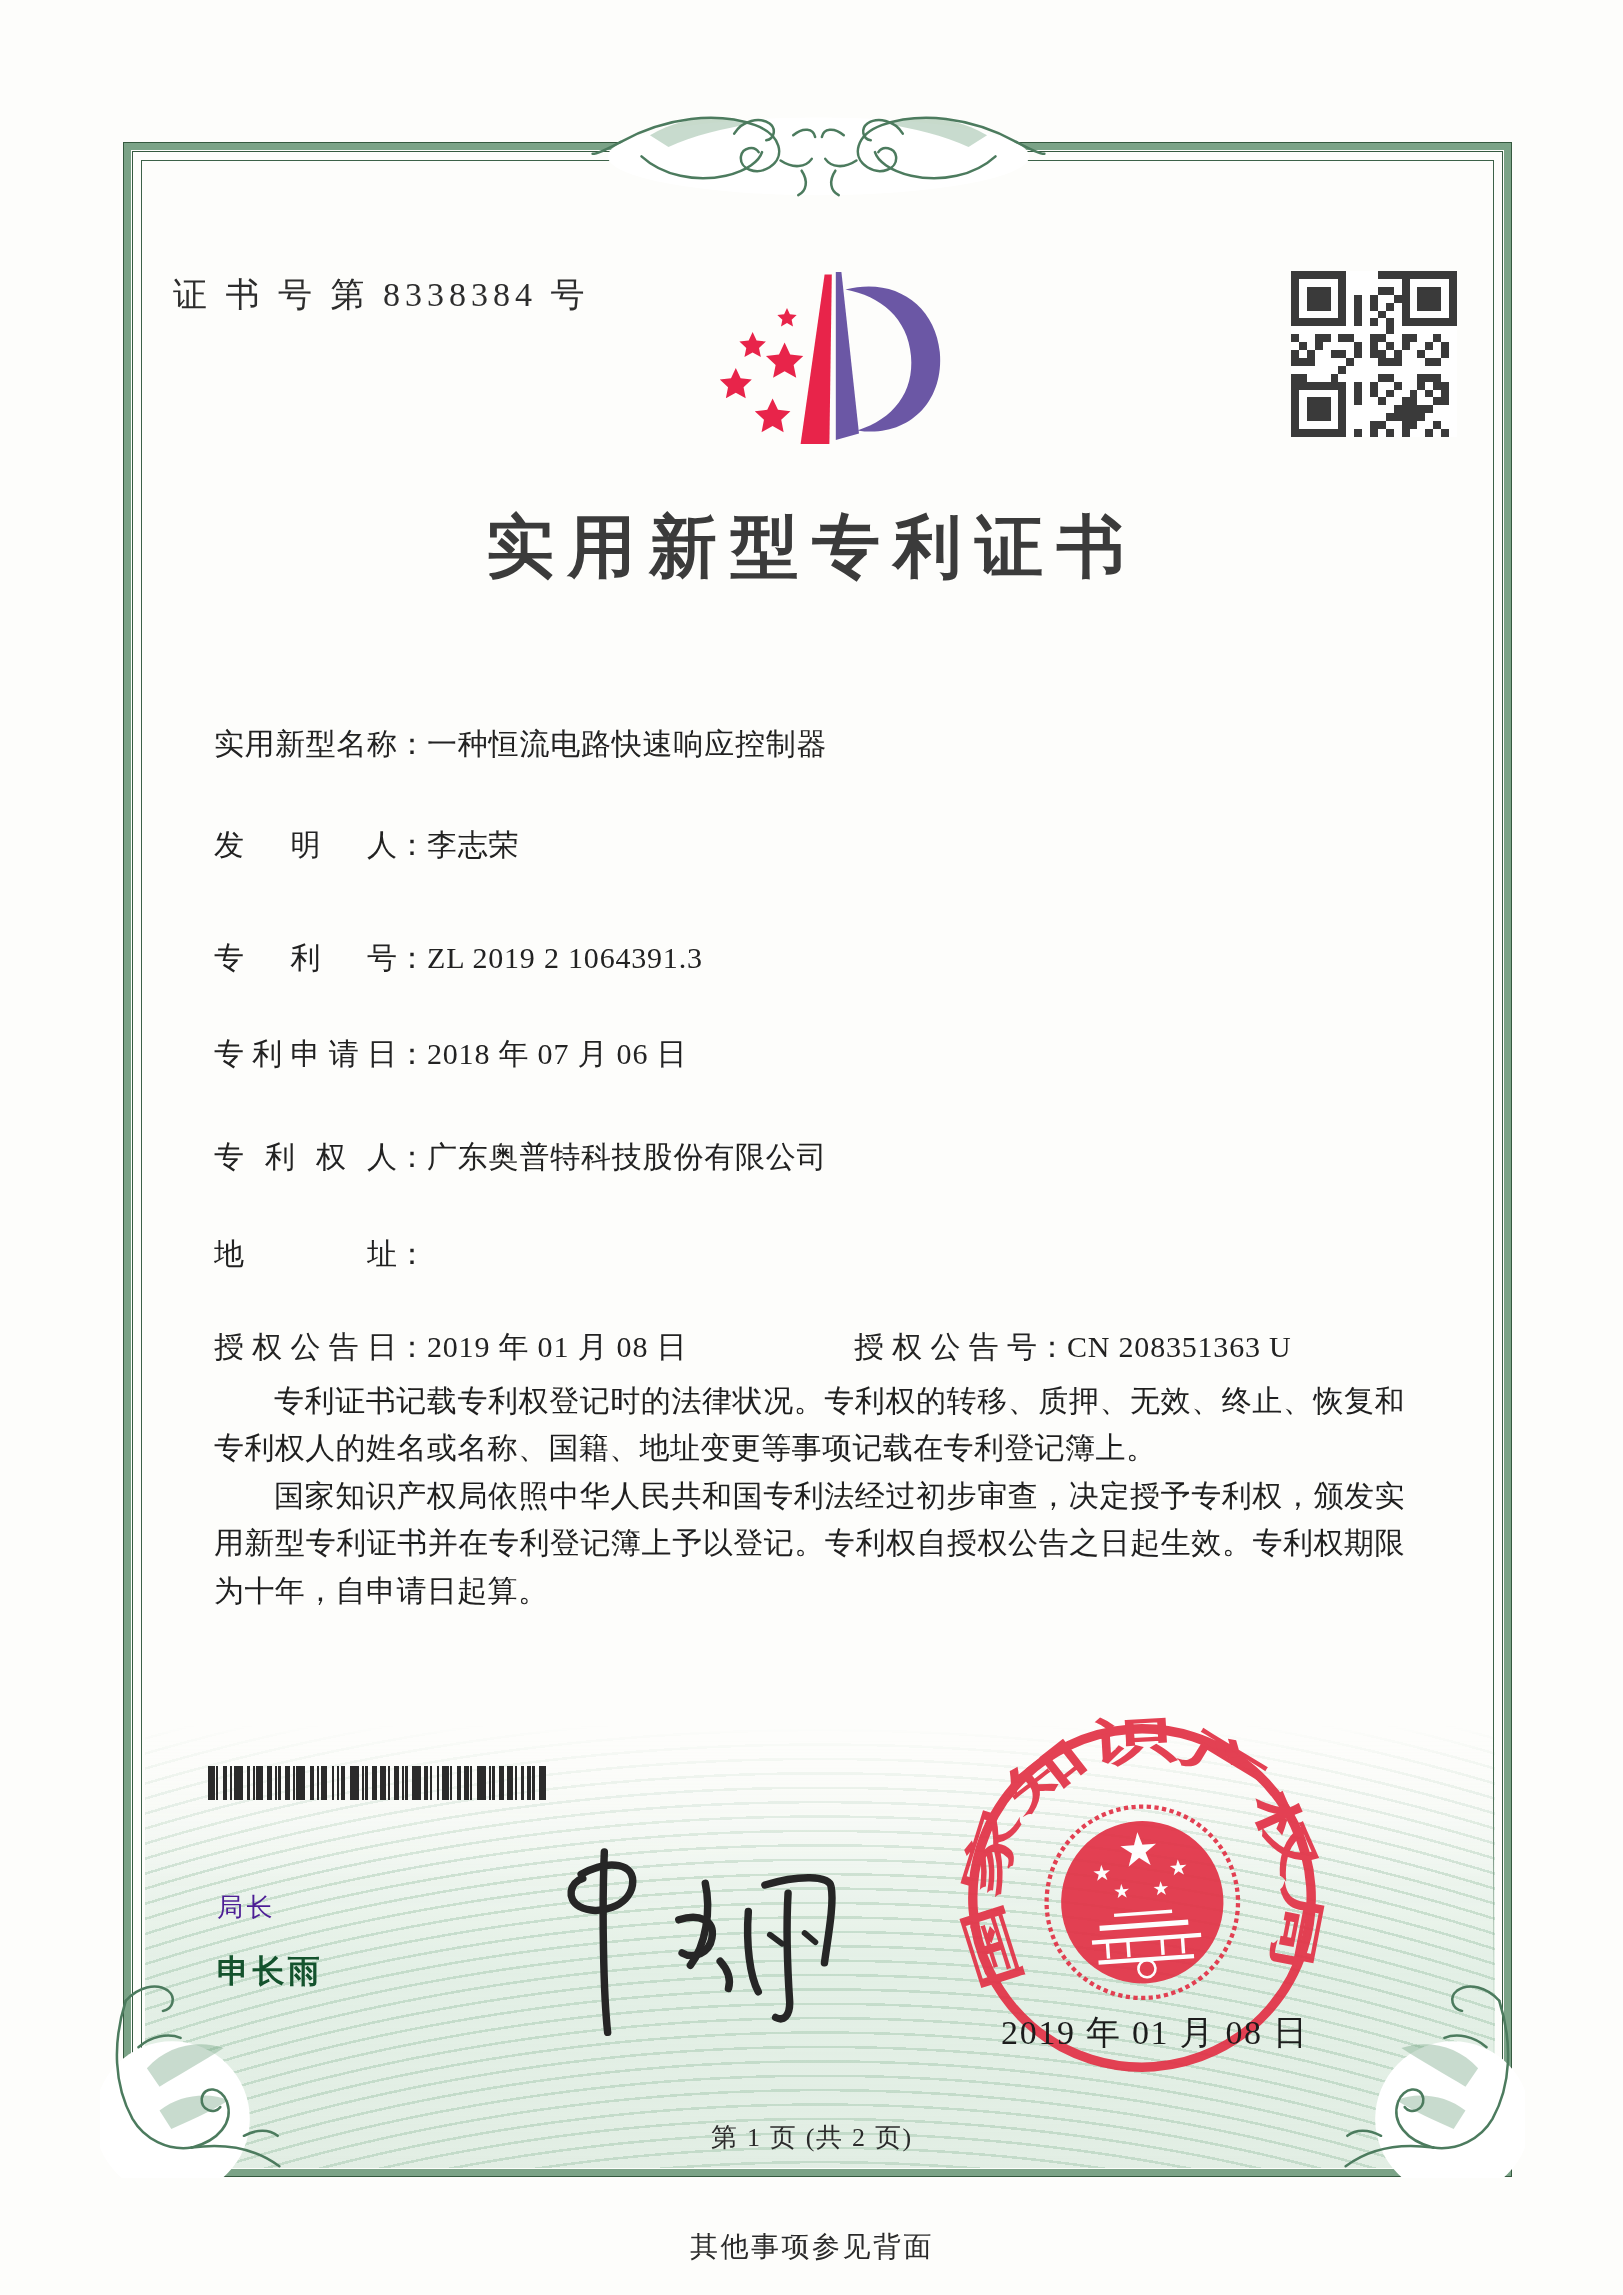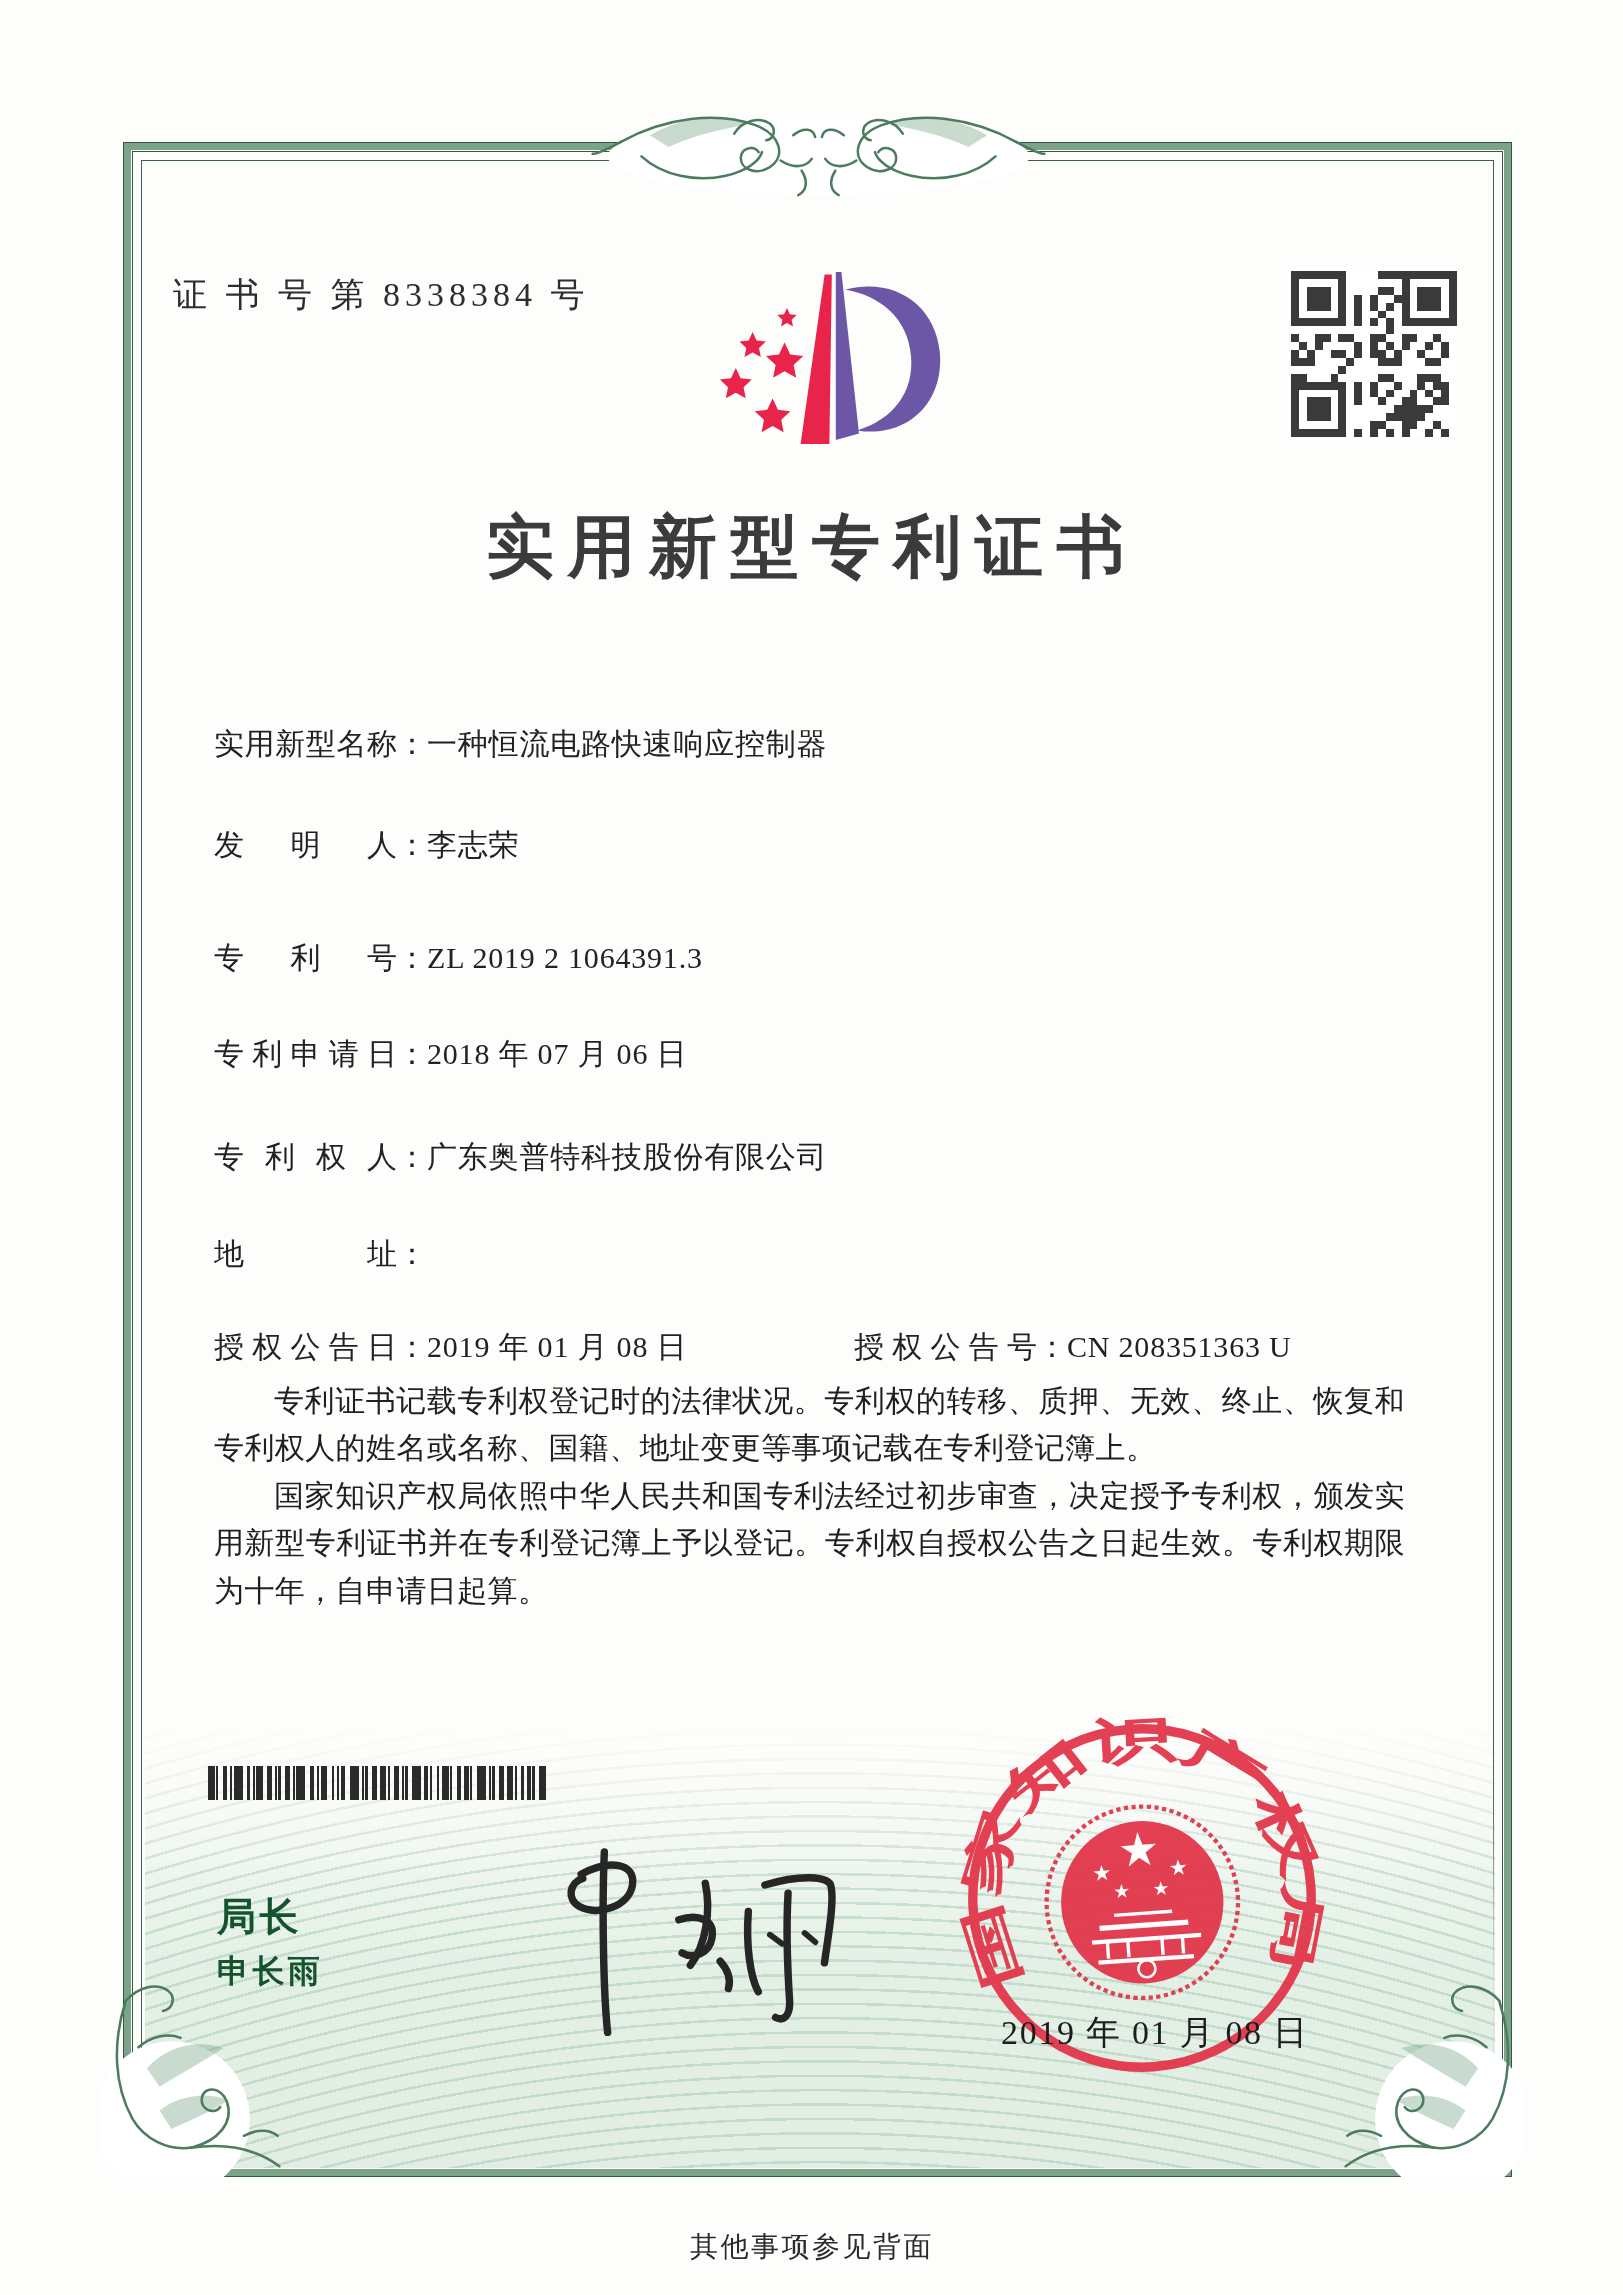--- a/index.html
+++ b/index.html
@@ -41,22 +41,22 @@
   .val-wrap{width:981px;}
   .grant2{position:absolute;left:640px;top:0;display:flex;}
   
   .paras{position:absolute;left:214px;top:1377px;width:1191px;font-size:30px;line-height:1.58;
       text-align:justify;z-index:2;color:#1f1f1f;}
   .paras p{margin:0;text-indent:2em;letter-spacing:0.4px;}
   
   .barcode{position:absolute;left:208px;top:1766px;width:359px;height:34px;overflow:hidden;
       white-space:nowrap;z-index:2;}
   .barcode i{display:inline-block;height:100%;background:#2b2b2b;vertical-align:top;}
-  .officer-title{position:absolute;left:217px;top:1890px;font-size:39px;font-weight:700;letter-spacing:3.4px;
-      font-family:"Liberation Sans","DejaVu Sans",sans-serif;color:#14532d;z-index:2;}
+  .officer-title{position:absolute;left:217px;top:1890px;font-size:26px;font-weight:400;letter-spacing:3.4px;
+      font-family:"Liberation Sans","DejaVu Sans",sans-serif;color:#4c1d95;z-index:2;}
   .officer-name{position:absolute;left:217px;top:1950px;font-size:32px;font-weight:600;letter-spacing:3.4px;
       font-family:"Liberation Sans","DejaVu Sans",sans-serif;color:#14532d;z-index:2;}
   .signature{position:absolute;left:457px;top:1834px;width:389px;height:213px;z-index:3;}
   .seal{position:absolute;left:954px;top:1710px;width:376px;height:376px;z-index:3;
       transform:rotate(-4deg);opacity:.93;}
   .seal-date{position:absolute;left:1001px;top:2010px;font-size:34px;letter-spacing:1.7px;color:#1c1c1c;z-index:4;}
   .page-num{position:absolute;left:0;width:1624px;top:2120px;text-align:center;font-size:26px;
       letter-spacing:1.7px;color:#2b2b2b;z-index:2;}
   .back-note{position:absolute;left:0;width:1624px;top:2228px;text-align:center;font-size:28px;
       letter-spacing:2.5px;color:#2b2b2b;z-index:2;}
@@ -671,16 +671,17 @@
         <path d="M168,252 h104" stroke-width="6"></path>
         <path d="M158,268 h128" stroke-width="5"></path>
         <path d="M176,268 v20 M200,268 v20 M240,268 v20 M264,268 v20" stroke-width="4"></path>
         <path d="M164,292 h112" stroke-width="5"></path>
         <circle cx="220" cy="303" r="10" stroke-width="3"></circle>
       </g>
     </g>
   </svg>
   <div class="seal-date">2019 年 01 月 08 日</div>
 
+  <div class="page-num">第 1 页 (共 2 页)</div>
   <div class="back-note">其他事项参见背面</div>
 
 </div>
 
 
 </body></html>

